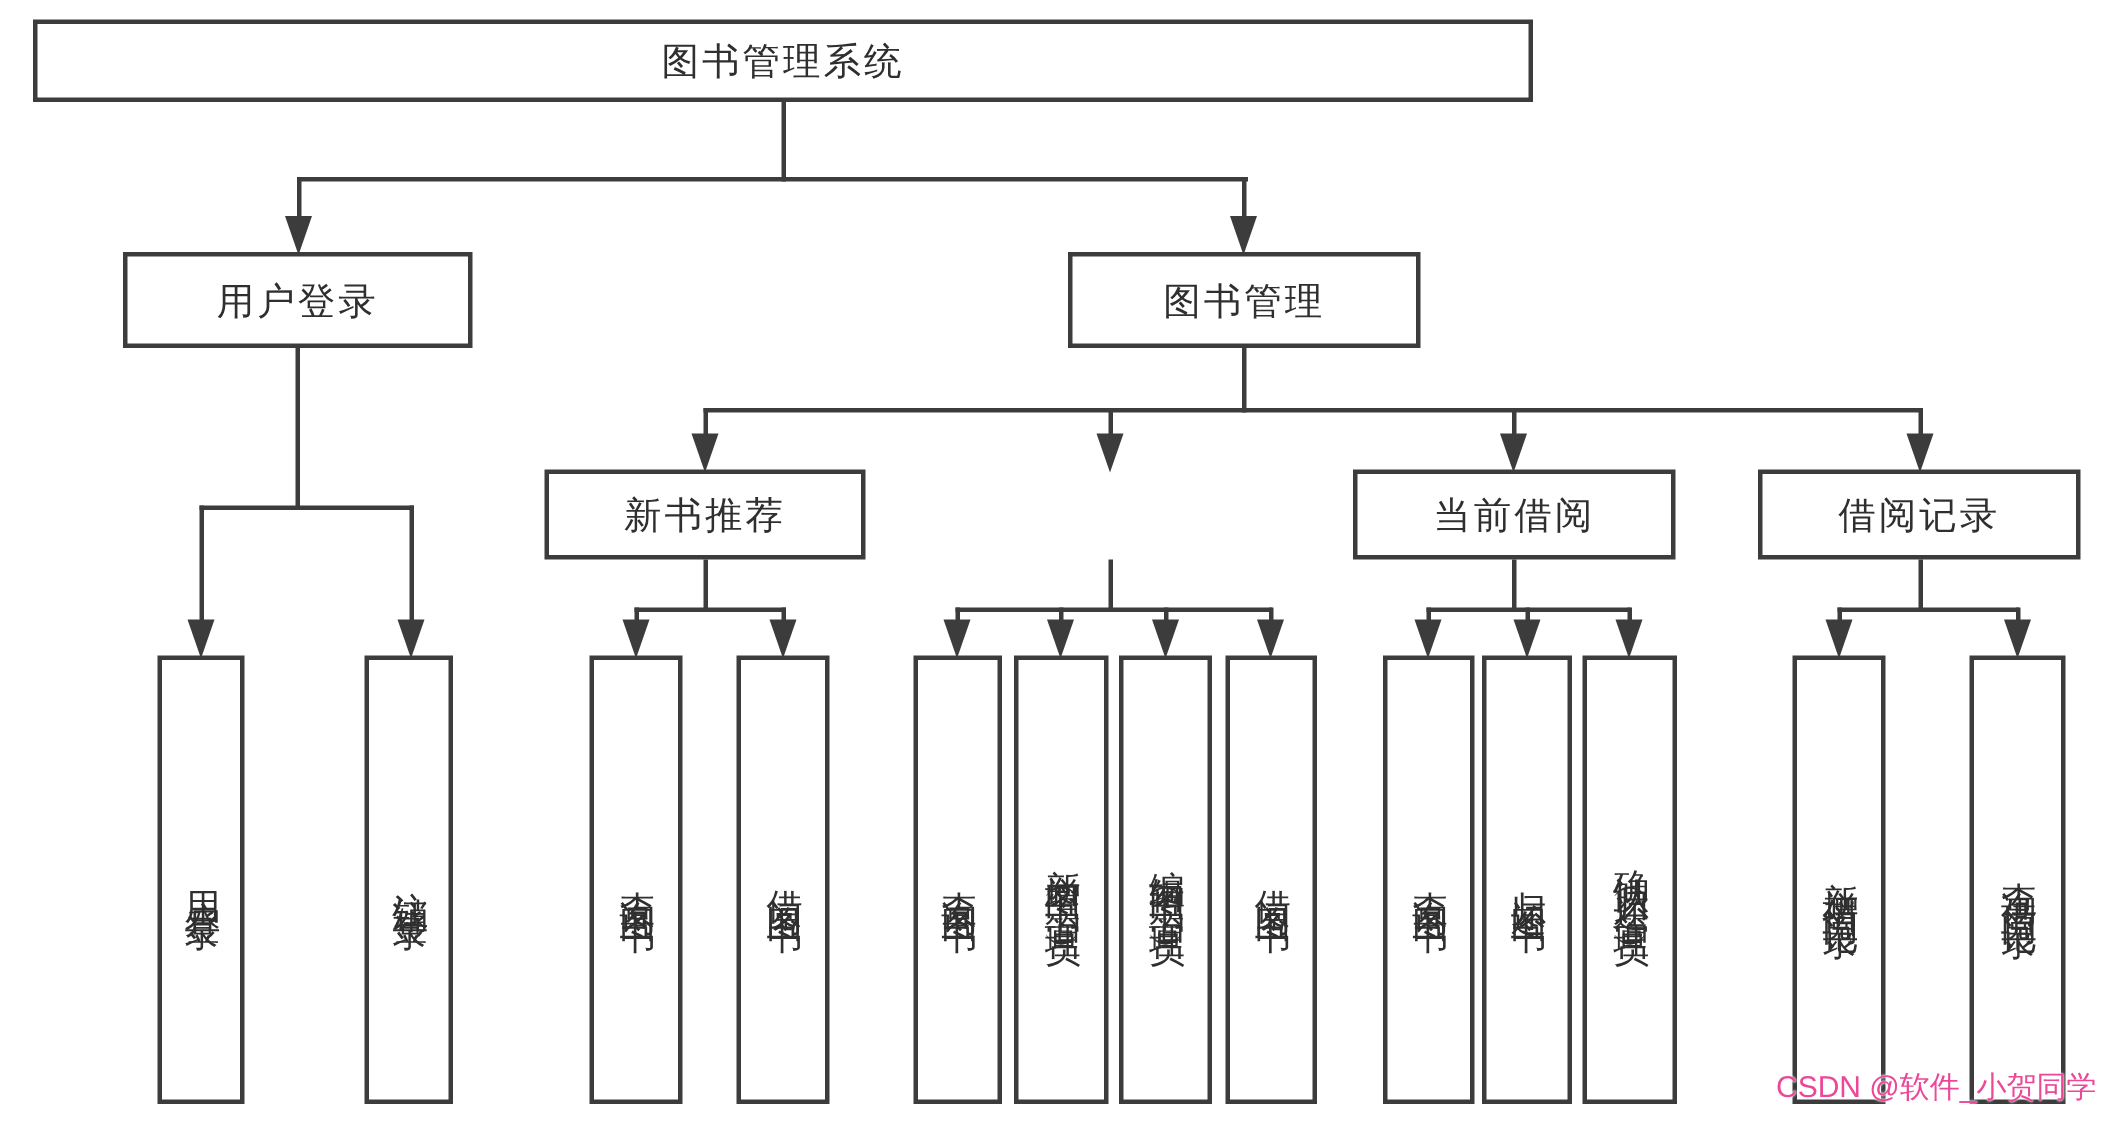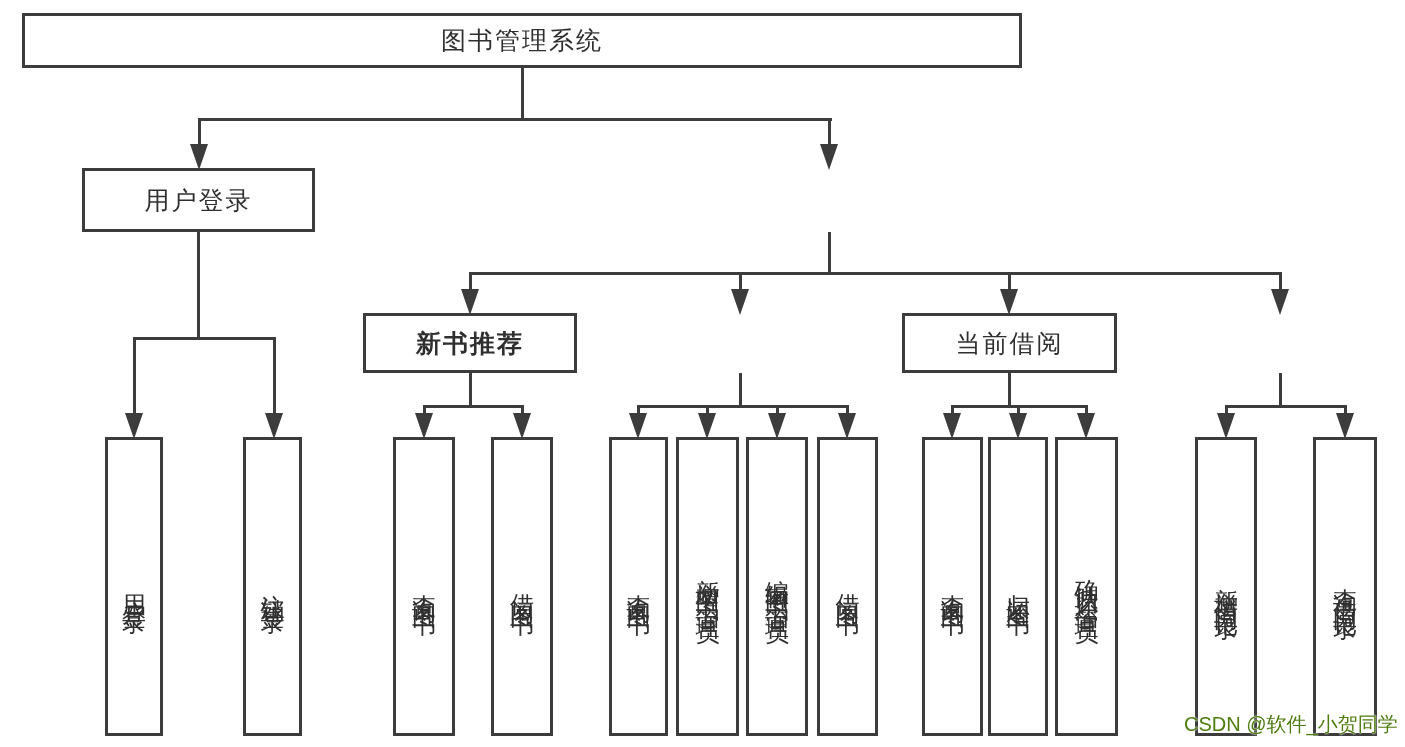--- a/index.html
+++ b/index.html
@@ -26,42 +26,48 @@
   .v,.h{position:absolute;background:#3c3c3c;}
   .v{width:3px;}
   .h{height:3px;}
   .arr{
     position:absolute;width:0;height:0;
     border-left:9px solid transparent;border-right:9px solid transparent;
     border-top:26px solid #3c3c3c;
   }
   .watermark{
     position:absolute;left:1184px;top:711px;z-index:5;
-    color:#4d7c0f;font-size:20px;white-space:nowrap;
+    color:#ec4899;font-size:20px;white-space:nowrap;
     text-shadow:0 0 2px #ffffff,0 0 1px #ffffff;
   }
 </style>
 </head>
 <body>
 
 <div class="canvas">
 
   <div class="box" style="left:22px;top:13px;width:1000px;height:55px;">
     <span>图书管理系统</span>
   </div>
 
   <div class="box" style="left:82px;top:168px;width:233px;height:64px;">
     <span>用户登录</span>
   </div>
+  <div class="box" style="left:712px;top:168px;width:235px;height:64px;">
+    <span>图书管理</span>
+  </div>
 
-  <div class="box" style="left:363px;top:313px;width:214px;height:60px;font-weight:bold;">
+  <div class="box" style="left:363px;top:313px;width:214px;height:60px;">
     <span>新书推荐</span>
   </div>
   <div class="box" style="left:902px;top:313px;width:215px;height:60px;font-family:Liberation Mono, monospace;">
     <span>当前借阅</span>
+  </div>
+  <div class="box" style="left:1172px;top:313px;width:215px;height:60px;">
+    <span>借阅记录</span>
   </div>
 
   <div class="leaf" style="left:105px;width:58px;">
     <span>用户登录</span>
   </div>
   <div class="leaf" style="left:243px;width:59px;">
     <span>注销登录</span>
   </div>
 
   <div class="leaf" style="left:393px;width:62px;">

